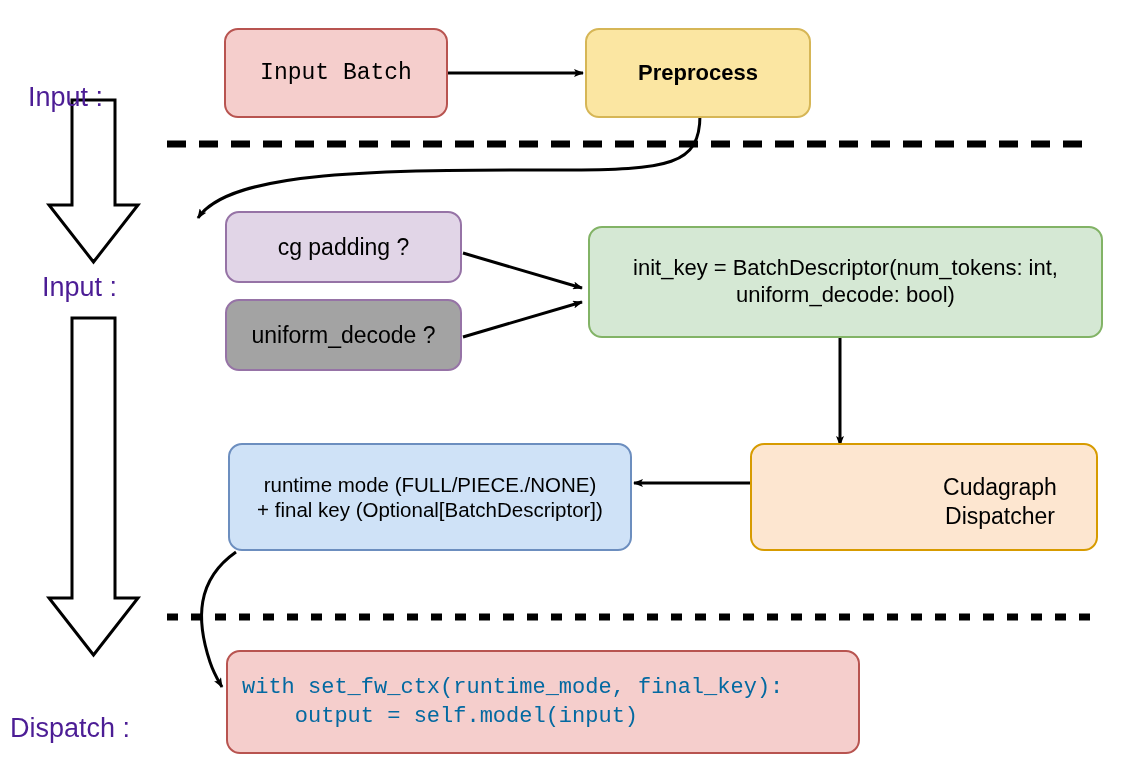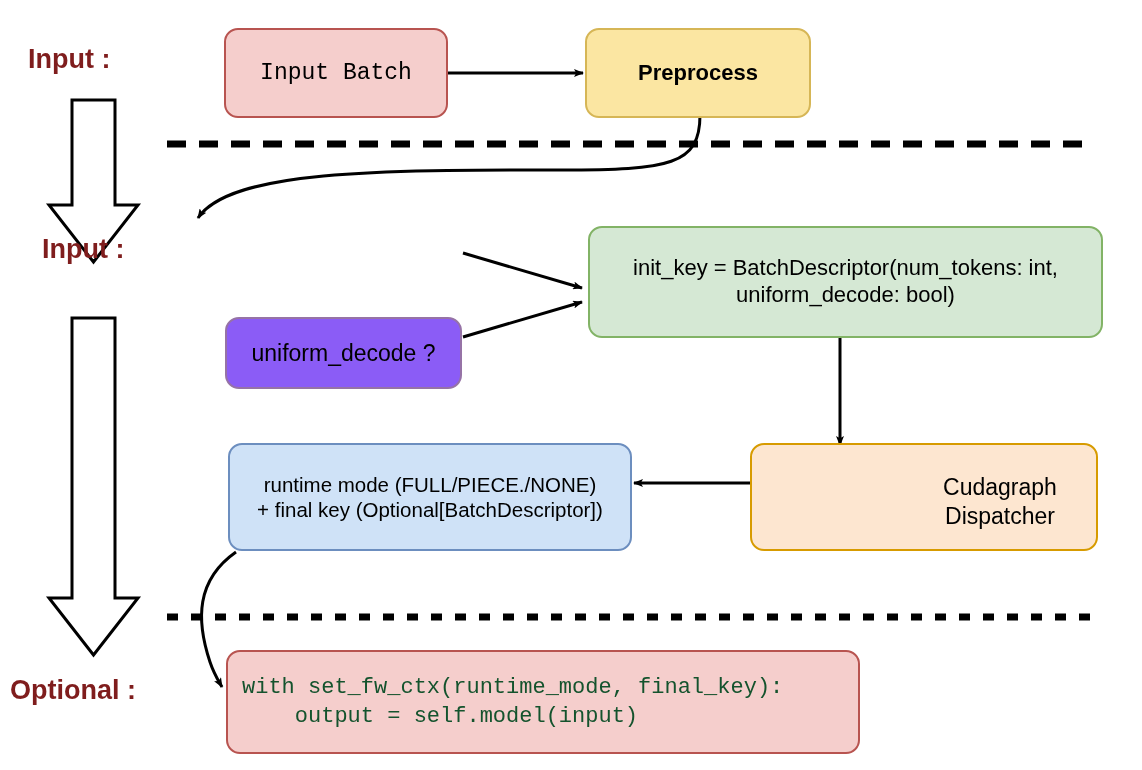--- a/index.html
+++ b/index.html
@@ -21,25 +21,26 @@
   .svg-layer {
     position: absolute;
     left: 0;
     top: 0;
     width: 1142px;
     height: 770px;
   }
   .stage-label {
     position: absolute;
     font-family: "Liberation Sans", sans-serif;
-    font-weight: bold;
+    font-weight: normal;
     font-size: 27px;
-    color: #7f1d1d;
+    color: #4c1d95;
     white-space: nowrap;
     letter-spacing: 0px;
+    margin-top: 38px;
   }
   .node {
     position: absolute;
     box-sizing: border-box;
     border-radius: 14px;
     border-width: 2px;
     border-style: solid;
     display: flex;
     align-items: center;
     justify-content: center;
@@ -84,21 +85,21 @@
     top: 28px;
     width: 168px;
     white-space: pre-line;
     line-height: 1.24;
   }
   .node-code {
     font-family: "Liberation Mono", "DejaVu Sans Mono", monospace;
     font-size: 22px;
     justify-content: flex-start;
     align-items: center;
-    color: #14532d;
+    color: #0369a1;
   }
   .node-code .node-text {
     white-space: pre;
     padding-left: 14px;
     line-height: 1.32;
     text-align: left;
   }
 </style>
 </head>
 <body>
@@ -154,35 +155,39 @@
 
     <g>
       <path d="M236,552 C196,580 196,620 210,662 C214,674 218,680 222,687" fill="none" stroke="#000000" stroke-width="3" marker-end="url(#arrowhead)"></path>
     </g>
   </svg>
 
   <div class="stage-label" style="left:28px; top:44px;">Input :</div>
 
   <div class="stage-label" style="left:42px; top:234px;">Input :</div>
 
-  <div class="stage-label" style="left:10px; top:675px;">Optional :</div>
+  <div class="stage-label" style="left:10px; top:675px;">Dispatch :</div>
 
   <div class="node node-input-batch" style="left:224px; top:28px; width:224px; height:90px;
               background:#f5cecc; border-color:#b85450;font-family:Liberation Mono, monospace;">
     <span class="node-text">Input Batch</span>
   </div>
 
   <div class="node node-preprocess" style="left:585px; top:28px; width:226px; height:90px;
               background:#fbe6a2; border-color:#d6b656;">
     <span class="node-text">Preprocess</span>
   </div>
 
-
-  <div class="node node-uniform-decode" style="left:225px; top:317px; width:237px; height:72px;
-              background:#8b5cf6; border-color:#9673a6;">
+  <div class="node node-cg-padding" style="left:225px; top:211px; width:237px; height:72px;
+              background:#e1d5e7; border-color:#9673a6;">
+    <span class="node-text">cg padding ?</span>
+  </div>
+
+  <div class="node node-uniform-decode" style="left:225px; top:299px; width:237px; height:72px;
+              background:#a3a3a3; border-color:#9673a6;">
     <span class="node-text">uniform_decode ?</span>
   </div>
 
   <div class="node node-init-key" style="left:588px; top:226px; width:515px; height:112px;
               background:#d5e8d4; border-color:#82b366;">
     <span class="node-text">init_key = BatchDescriptor(num_tokens: int,
 uniform_decode: bool)</span>
   </div>
 
   <div class="node node-runtime-mode" style="left:228px; top:443px; width:404px; height:108px;

